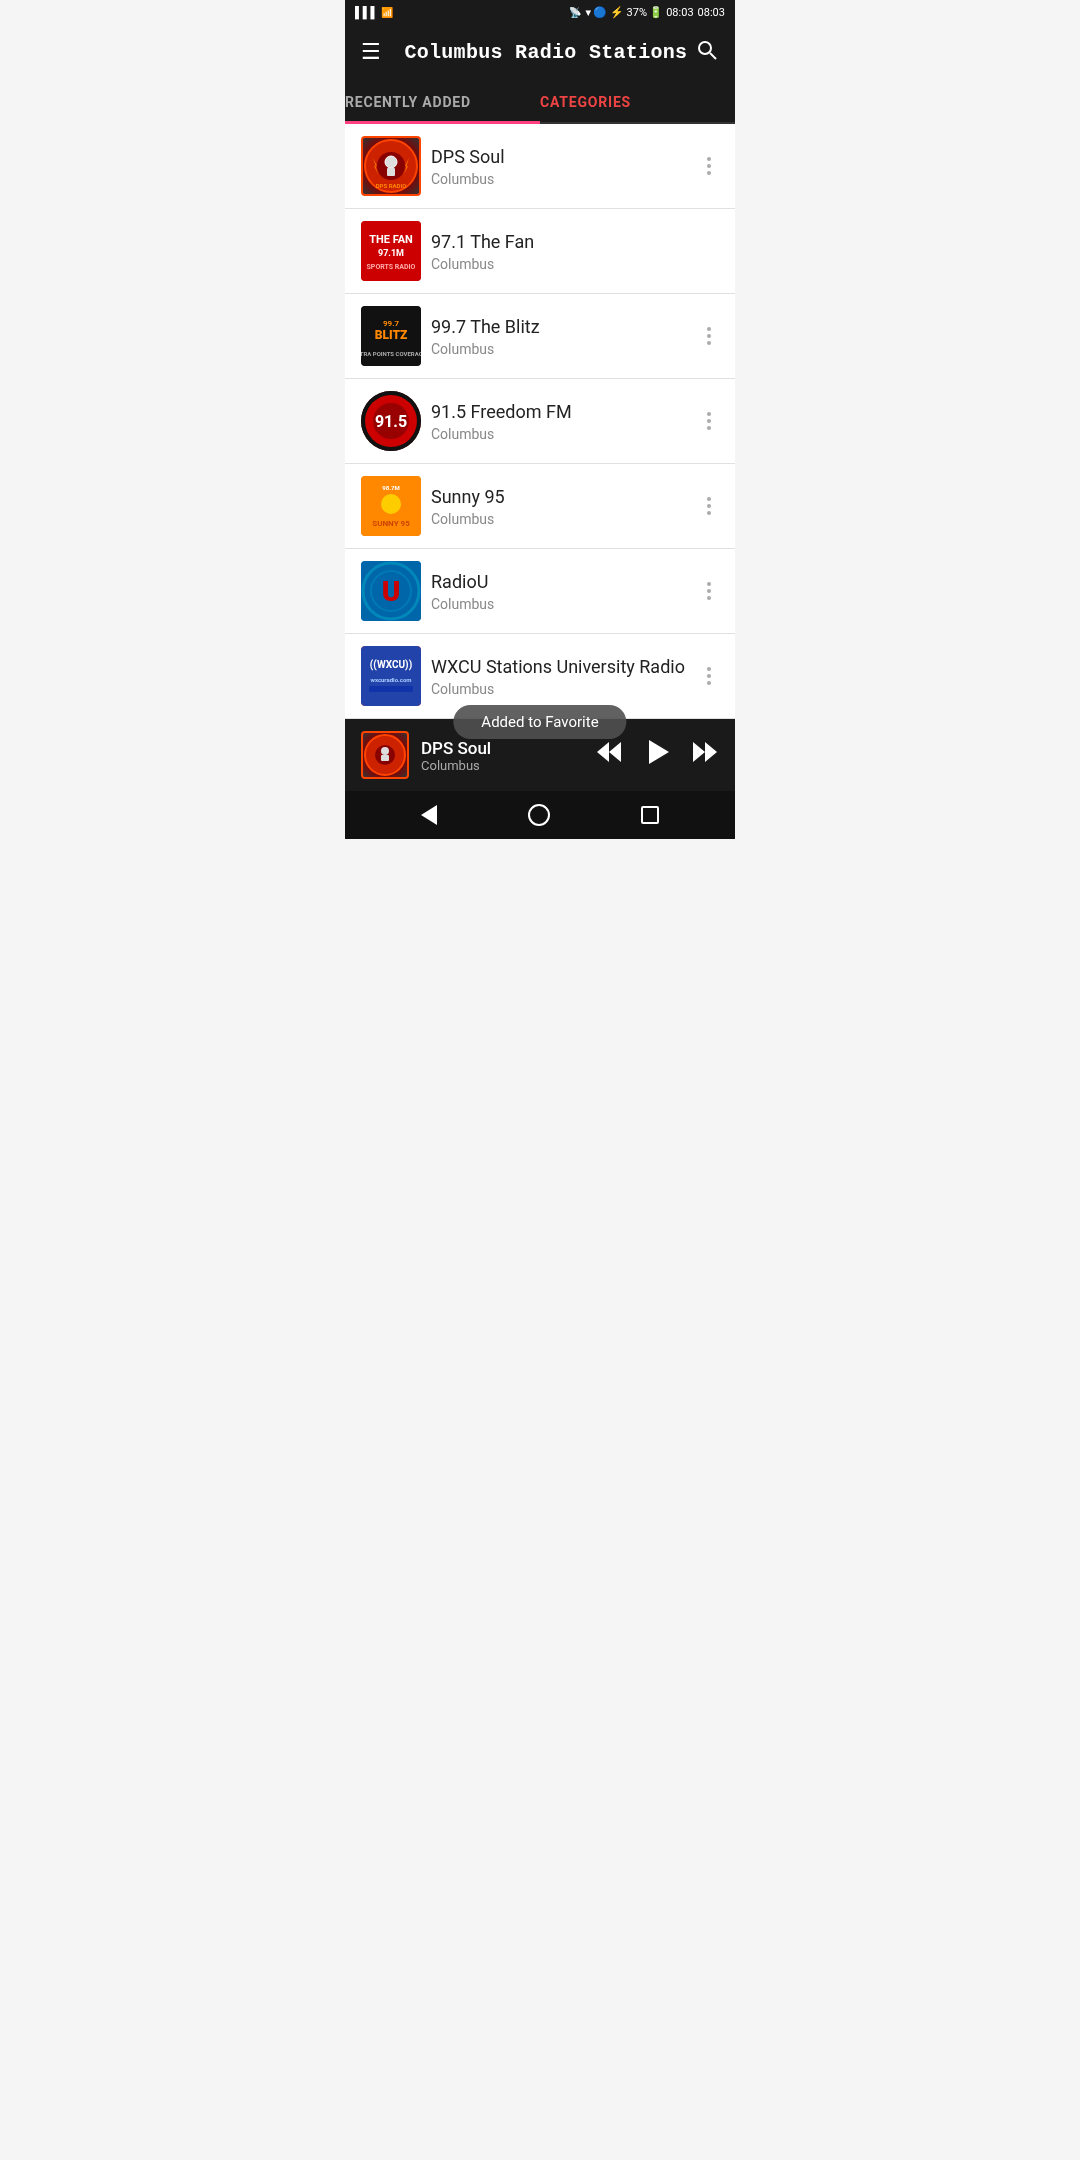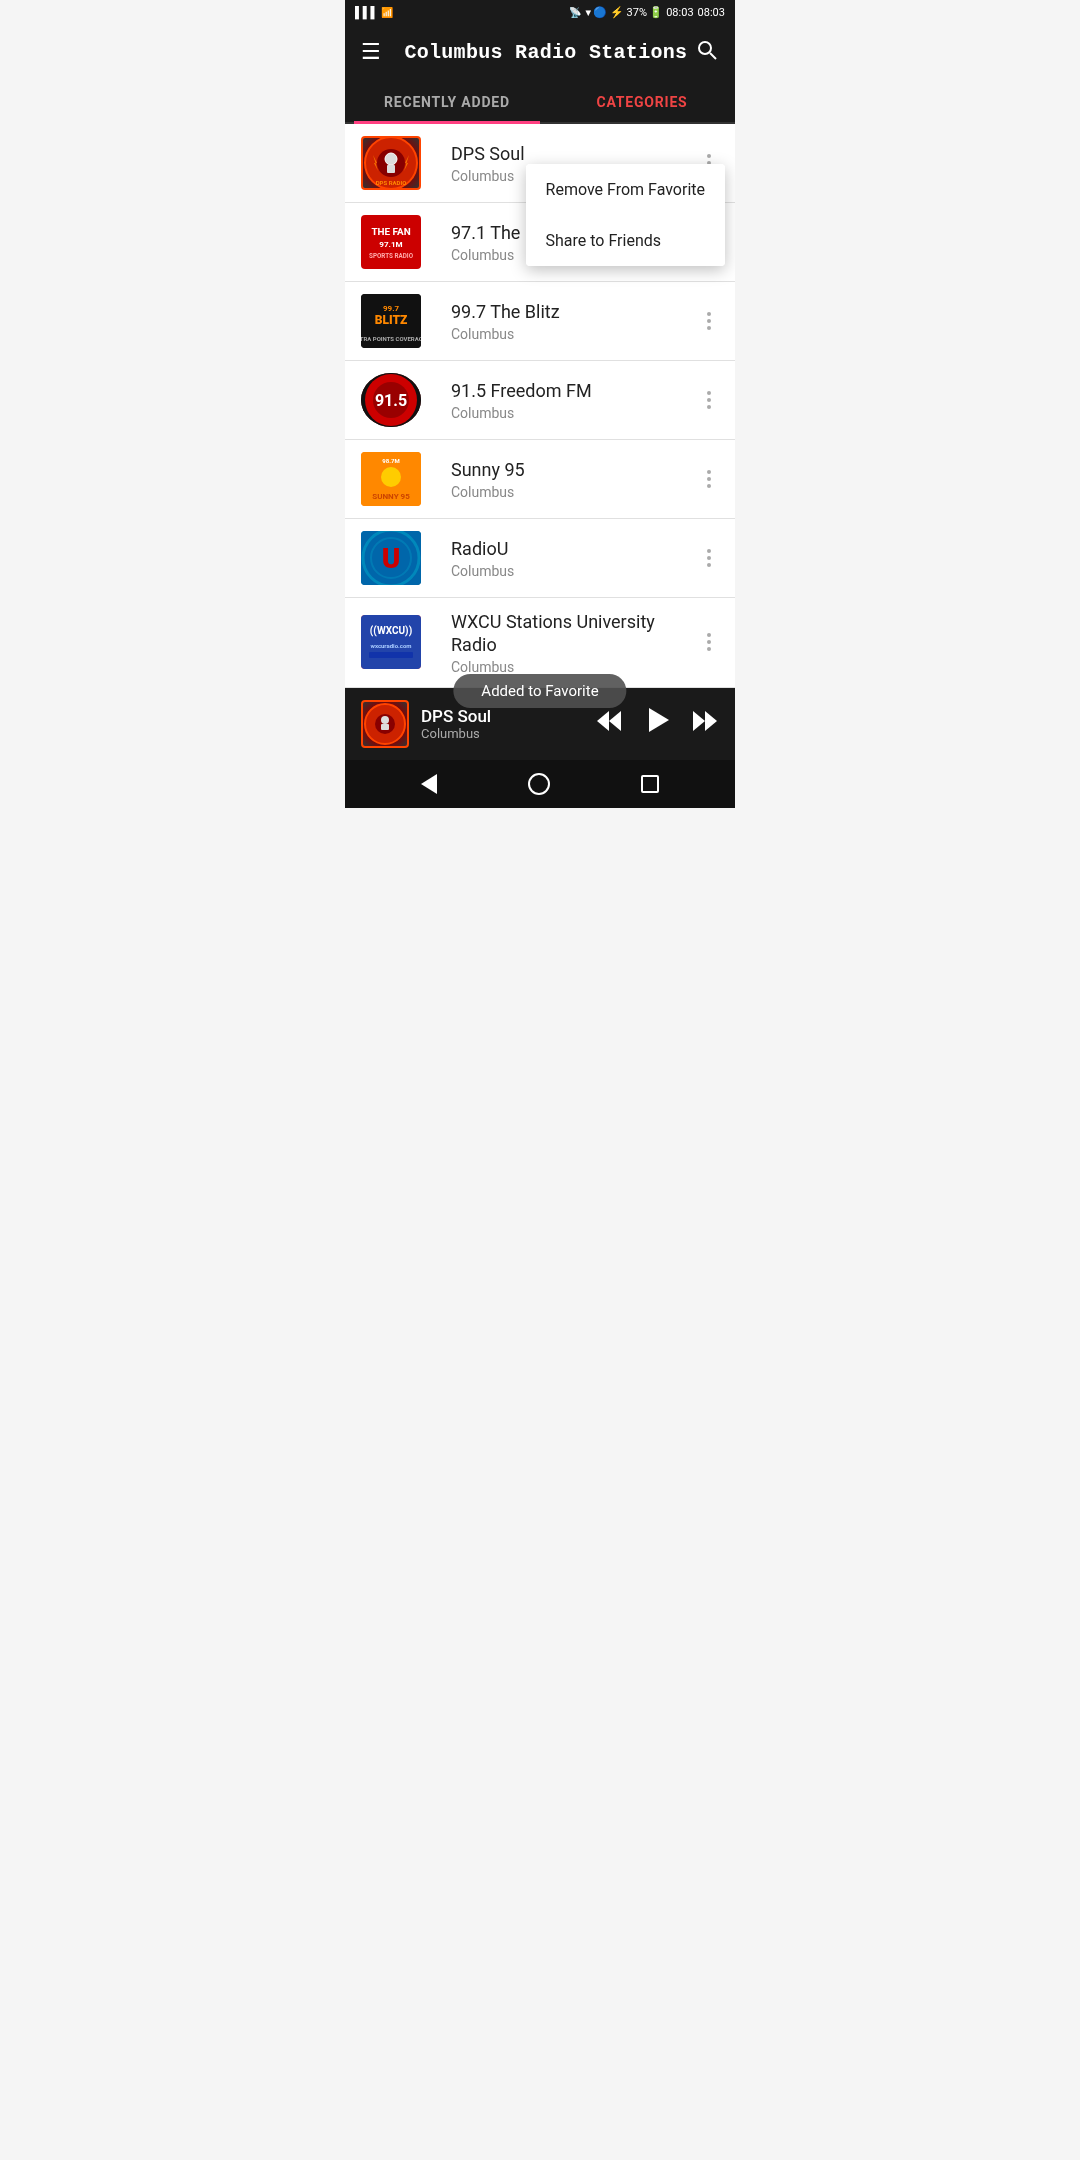--- a/index.html
+++ b/index.html
@@ -56,28 +56,26 @@
     }
 
     
     .tabs {
       background: #1a1a1a;
       display: flex;
       border-bottom: 2px solid #333;
     }
     .tab {
       flex: 1;
-      text-align: center;
       padding: 14px 0 12px;
       font-size: 14px;
       font-weight: bold;
       letter-spacing: 0.8px;
       cursor: pointer;
       position: relative;
-      margin-left: 9px;
     }
     .tab.active {
       color: #ff4081;
     }
     .tab.active::after {
       content: '';
       position: absolute;
       bottom: -2px;
       left: 0; right: 0;
       height: 3px;
@@ -94,23 +92,23 @@
     .station-item {
       display: flex;
       align-items: center;
       padding: 12px 16px;
       border-bottom: 1px solid #e0e0e0;
       position: relative;
       cursor: pointer;
     }
     .station-logo {
       width: 60px;
-      height: 54px;
+      height: 60px;
       border-radius: 4px;
-      margin-right: 30px;
+      margin-right: 10px;
       display: flex;
       align-items: center;
       justify-content: flex-start;
       font-weight: bold;
       font-size: 13px;
       color: white;
       flex-shrink: 0;
       overflow: hidden;
     }
     
@@ -357,24 +355,20 @@
     <div class="station-info">
       <div class="station-name">DPS Soul</div>
       <div class="station-city">Columbus</div>
     </div>
     <div class="more-btn">
       <div class="more-dot"></div>
       <div class="more-dot"></div>
       <div class="more-dot"></div>
     </div>
 
-    <div class="context-menu">
-      <div class="context-menu-item">Remove From Favorite</div>
-      <div class="context-menu-item">Share to Friends</div>
-    </div>
   </div>
 
   <div class="station-item">
     <div class="station-logo logo-fan">
       <svg width="60" height="60" viewBox="0 0 60 60">
         <rect width="60" height="60" rx="4" fill="#cc0000"></rect>
         <text x="30" y="22" text-anchor="middle" font-size="11" fill="white" font-weight="bold">THE FAN</text>
         <text x="30" y="35" text-anchor="middle" font-size="9" fill="white">97.1M</text>
         <text x="30" y="48" text-anchor="middle" font-size="7" fill="#ffaaaa">SPORTS RADIO</text>
       </svg>

